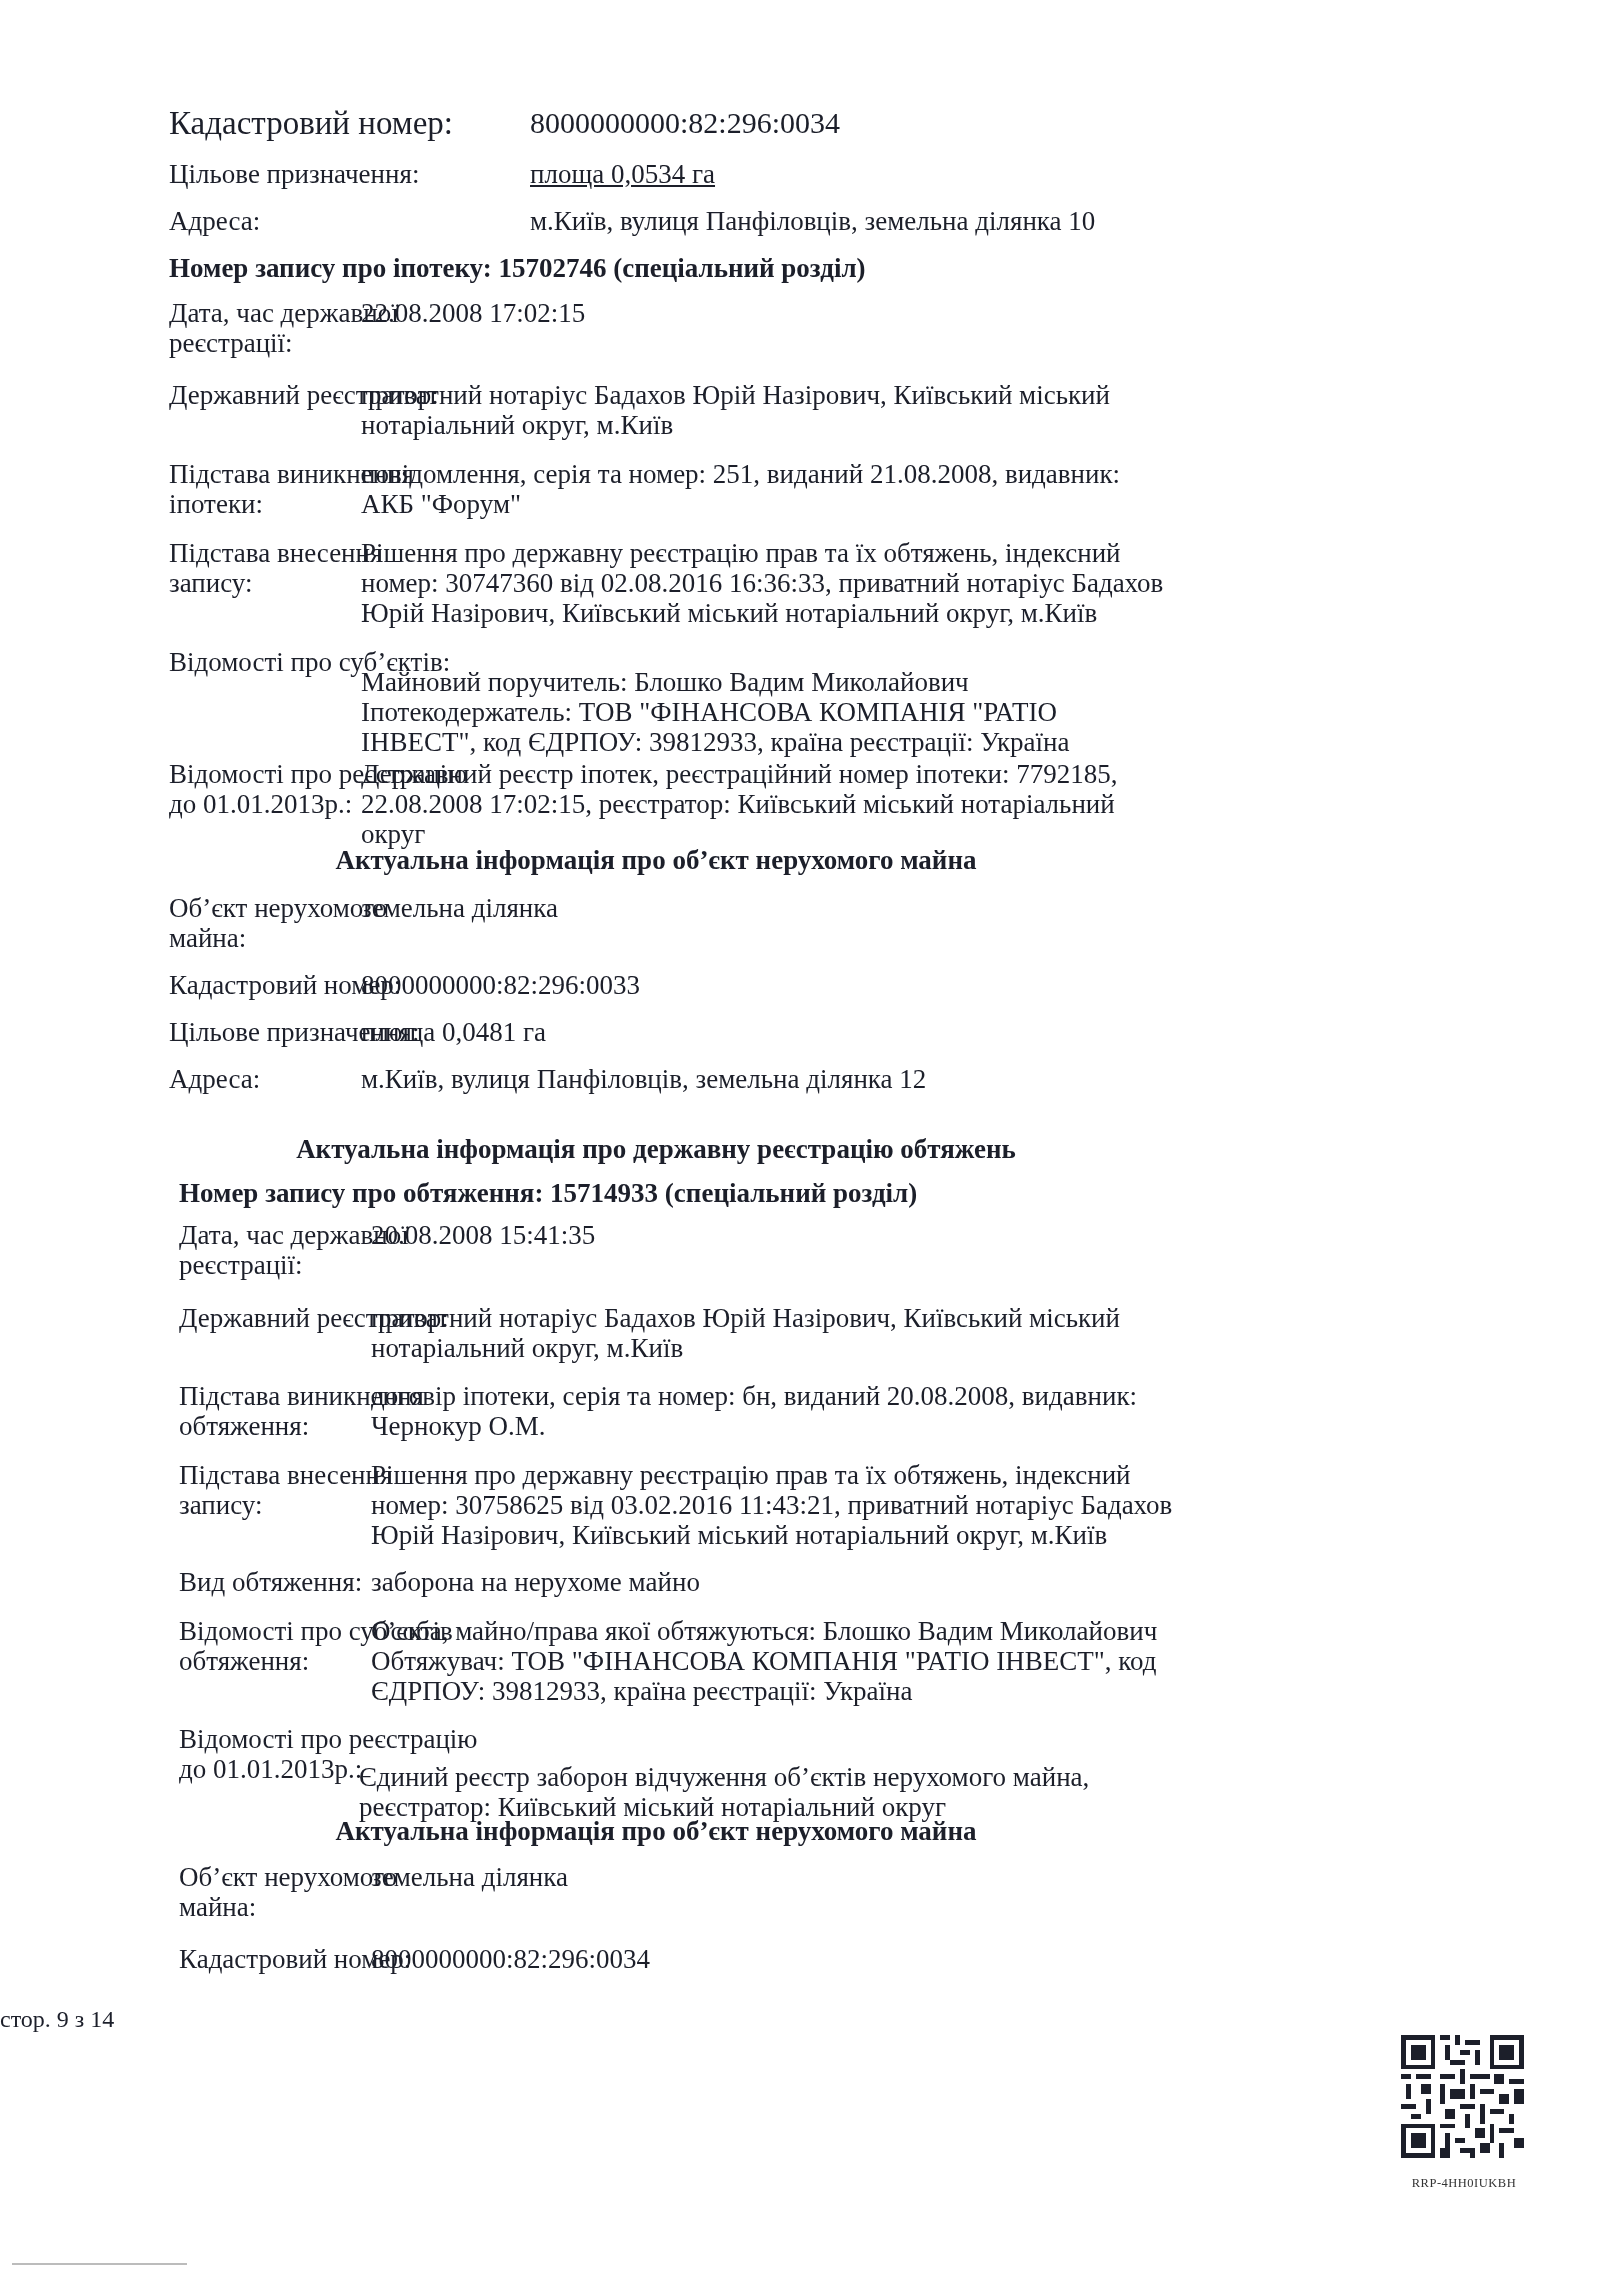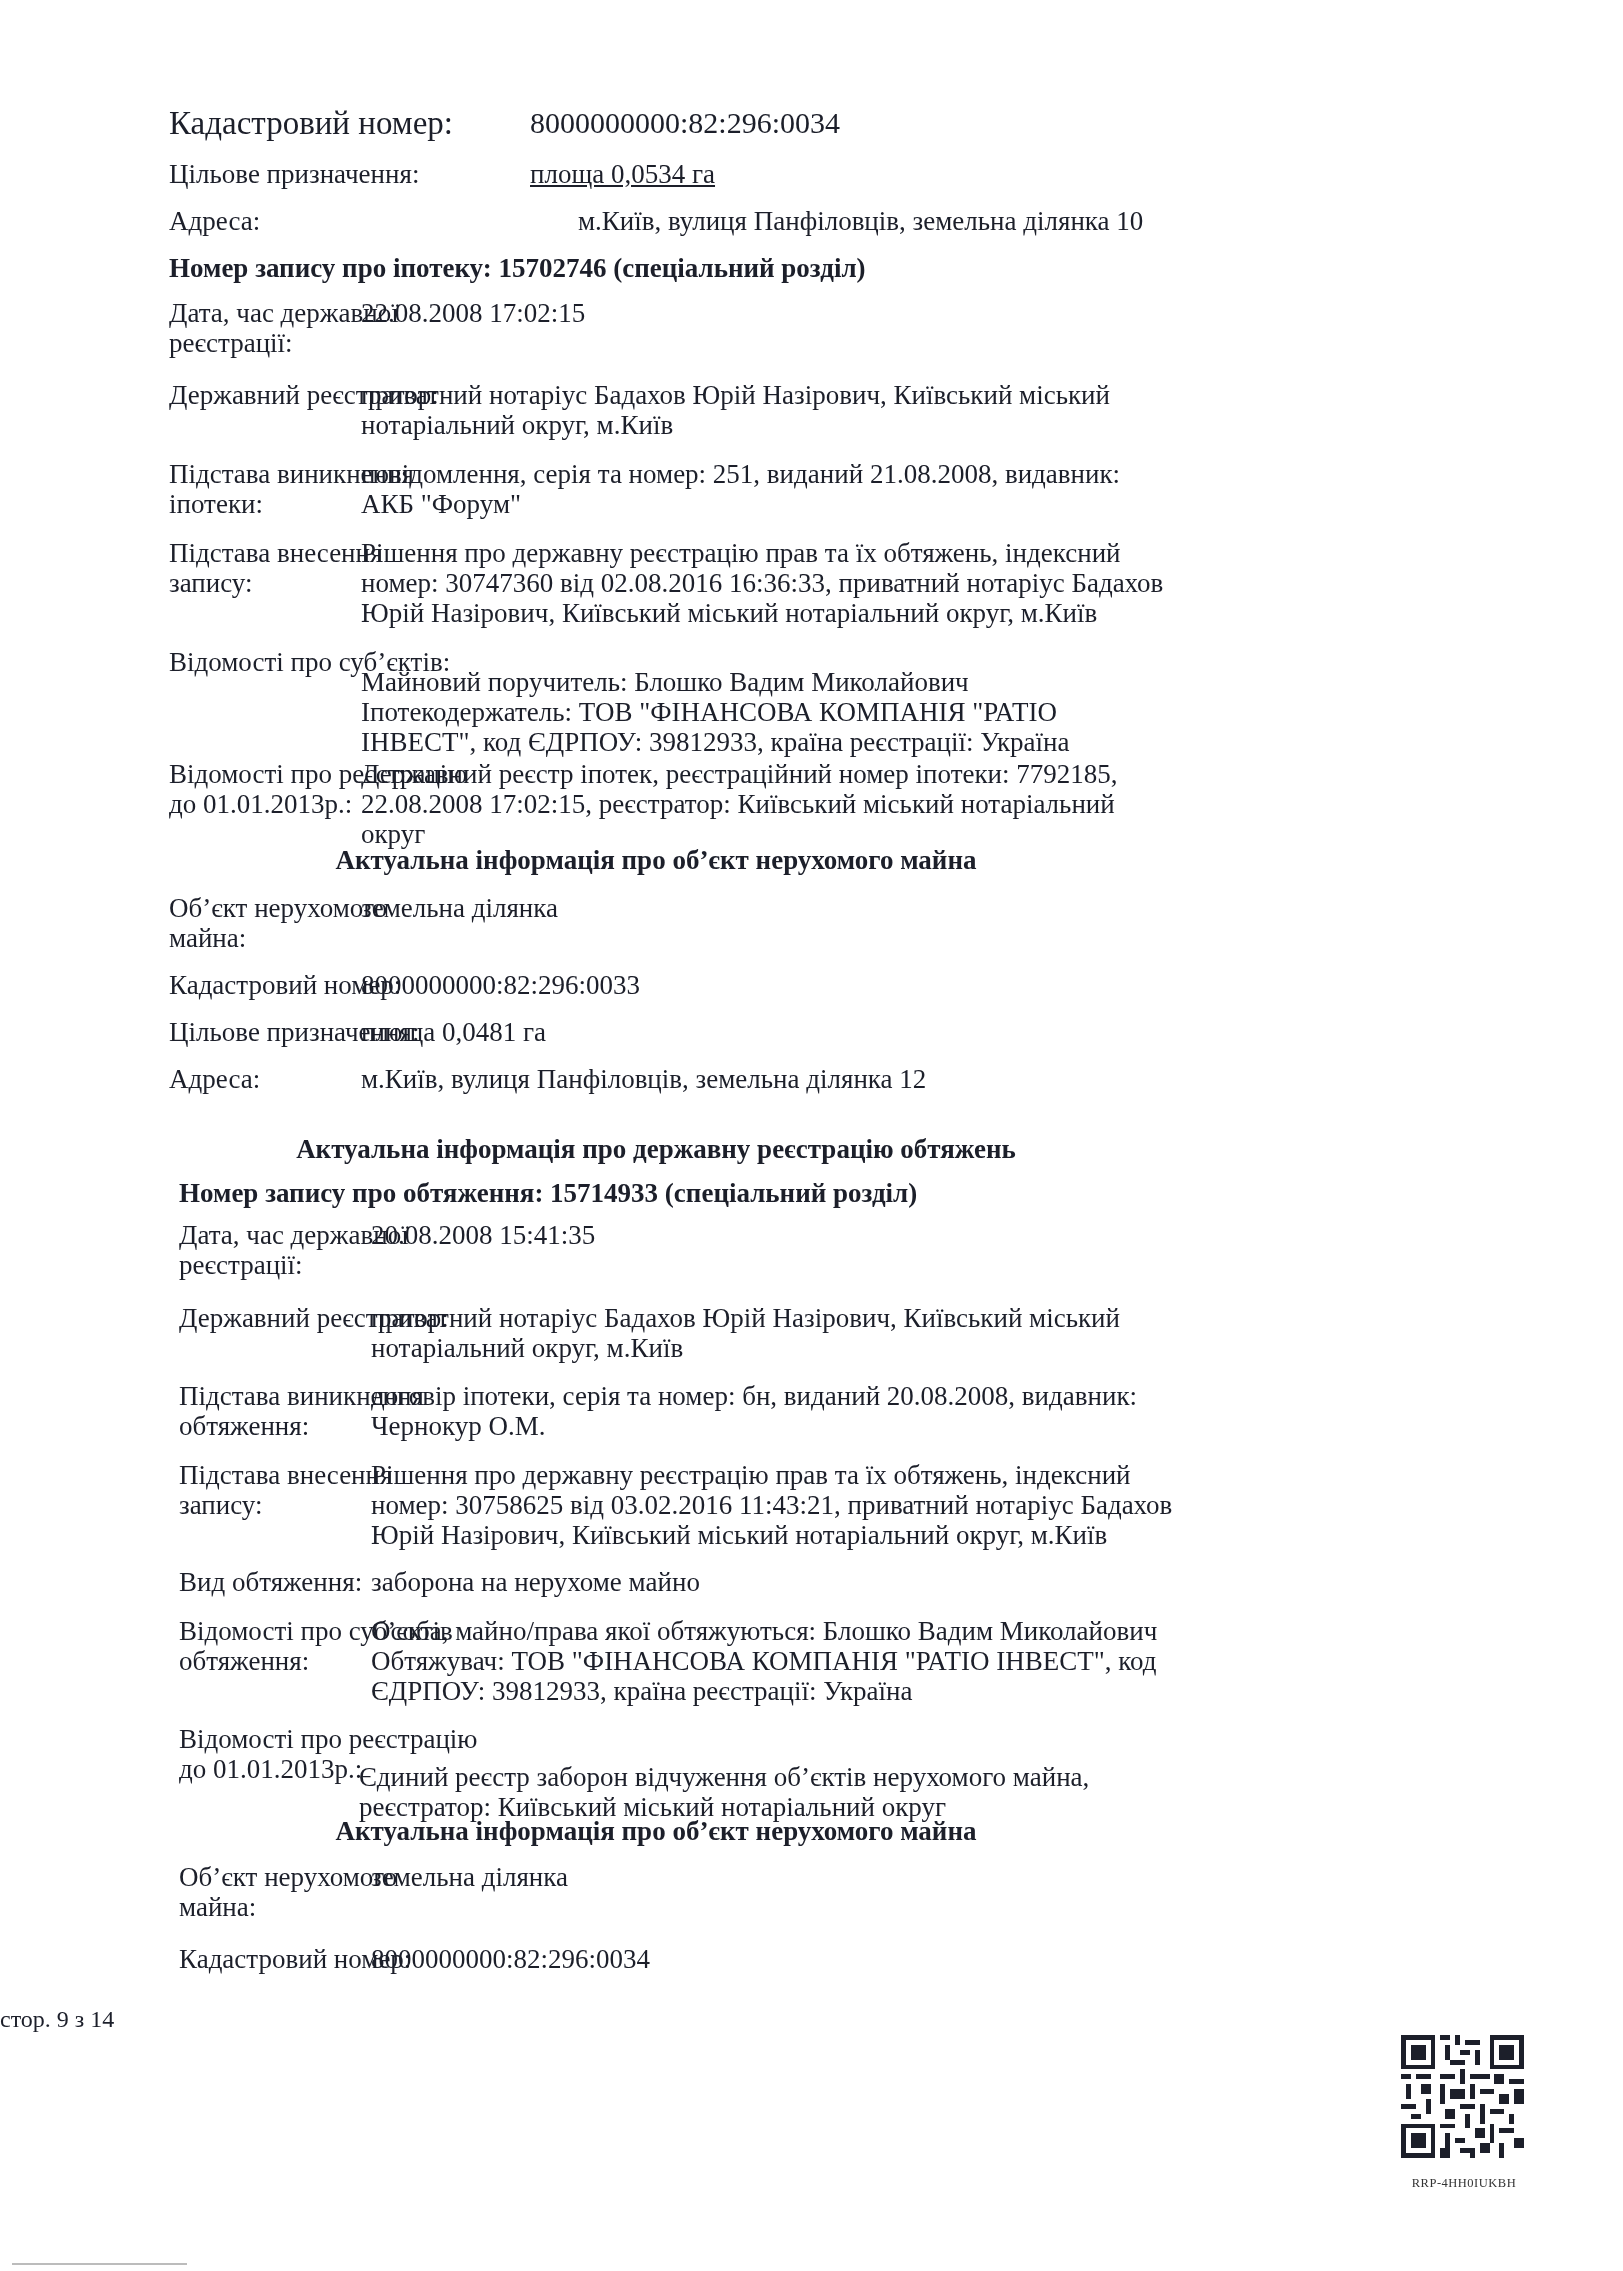--- a/index.html
+++ b/index.html
@@ -27,21 +27,21 @@
   <div class="row" style="left:169px; top:108px;">
     <span class="label" style="font-size:33px;">Кадастровий номер:</span>
     <span class="value" style="left:361px; font-size:30px;">8000000000:82:296:0034</span>
   </div>
   <div class="row" style="left:169px; top:159px;">
     <span class="label">Цільове призначення:</span>
     <span class="value" style="left:361px;text-decoration:underline;">площа 0,0534 га</span>
   </div>
   <div class="row" style="left:169px; top:206px;">
     <span class="label">Адреса:</span>
-    <span class="value" style="left:361px;margin-left:48px;">м.Київ, вулиця Панфіловців, земельна ділянка 10</span>
+    <span class="value" style="left:361px;">м.Київ, вулиця Панфіловців, земельна ділянка 10</span>
   </div>
 
   <div class="record-title" style="left:169px; top:253px;">Номер запису про іпотеку: 15702746 (спеціальний розділ)</div>
 
   <div id="mortgage-rows">
       <div class="row" style="left: 169px; top: 298px;">
         <div class="label">
           <div>Дата, час державної</div>
           <div>реєстрації:</div>
         </div>

